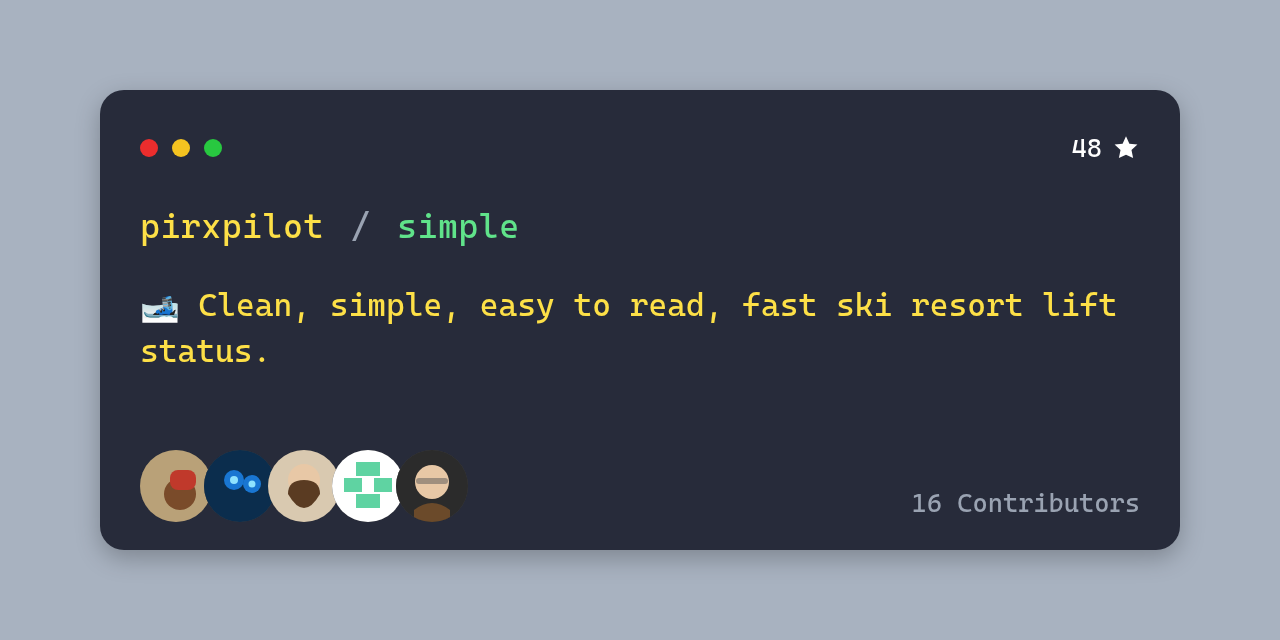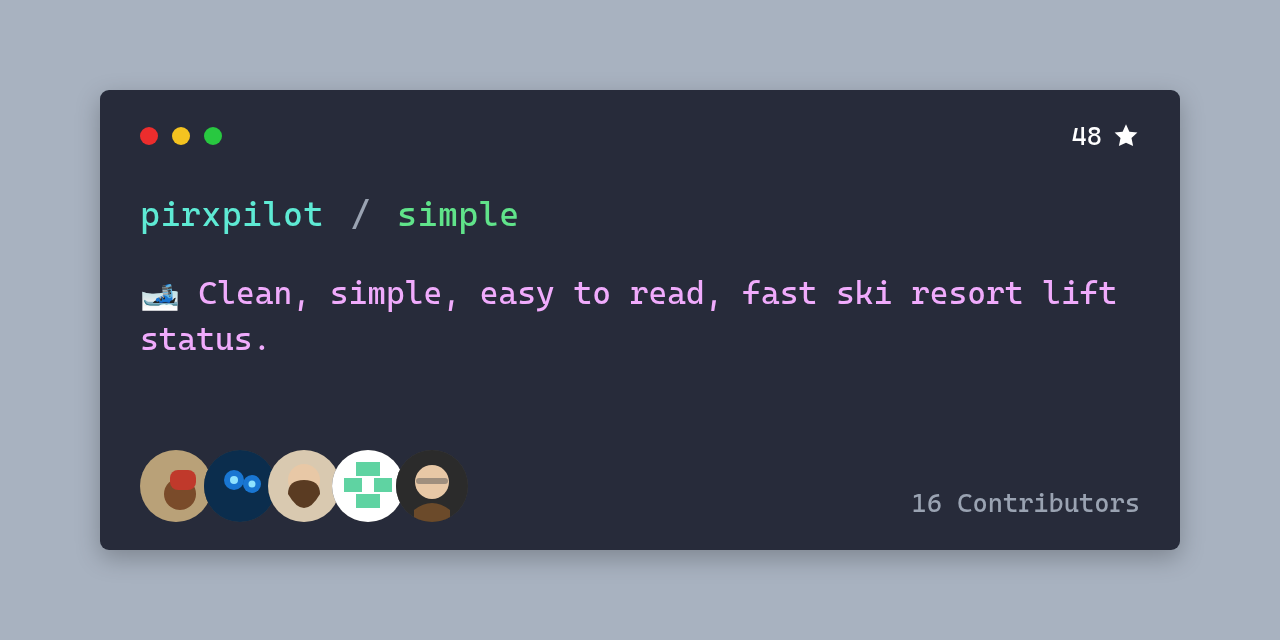--- a/index.html
+++ b/index.html
@@ -8,23 +8,23 @@
     background: #a8b2c0;
     font-family: ui-monospace, "SF Mono", "Cascadia Code", Menlo, Consolas, monospace;
     display: flex;
     align-items: center;
     justify-content: center;
   }
   .card {
     width: 1080px;
     height: 460px;
     background: #272b3a;
-    border-radius: 9px;
+    border-radius: 24px;
     box-shadow: 0 8px 24px rgba(0,0,0,0.25);
-    padding: 32px 40px 28px 40px;
+    padding: 44px 40px 28px 40px;
     position: relative;
     color: #e7e9ee;
     display: flex;
     flex-direction: column;
   }
   .topbar {
     display: flex;
     align-items: center;
     justify-content: space-between;
     height: 28px;
@@ -46,28 +46,28 @@
     color: #ffffff;
     font-size: 26px;
   }
   .star-icon { width: 28px; height: 28px; fill: #ffffff; }
   .title {
     margin-top: 44px;
     font-size: 34px;
     font-weight: 400;
     letter-spacing: 0.5px;
   }
-  .owner { color: #5eead4; text-align: right; }
+  .owner { color: #fde047; text-align: right; }
   .sep   { color: #9aa3b2; margin: 0 6px; }
   .repo  { color: #60e38a; }
   .desc {
     margin-top: 36px;
     font-size: 32px;
     line-height: 1.45;
-    color: #f0abfc;
+    color: #fde047;
     max-width: 980px;
   }
   .bottom {
     margin-top: auto;
     display: flex;
     align-items: flex-end;
     justify-content: space-between;
   }
   .avatars {
     display: flex;

